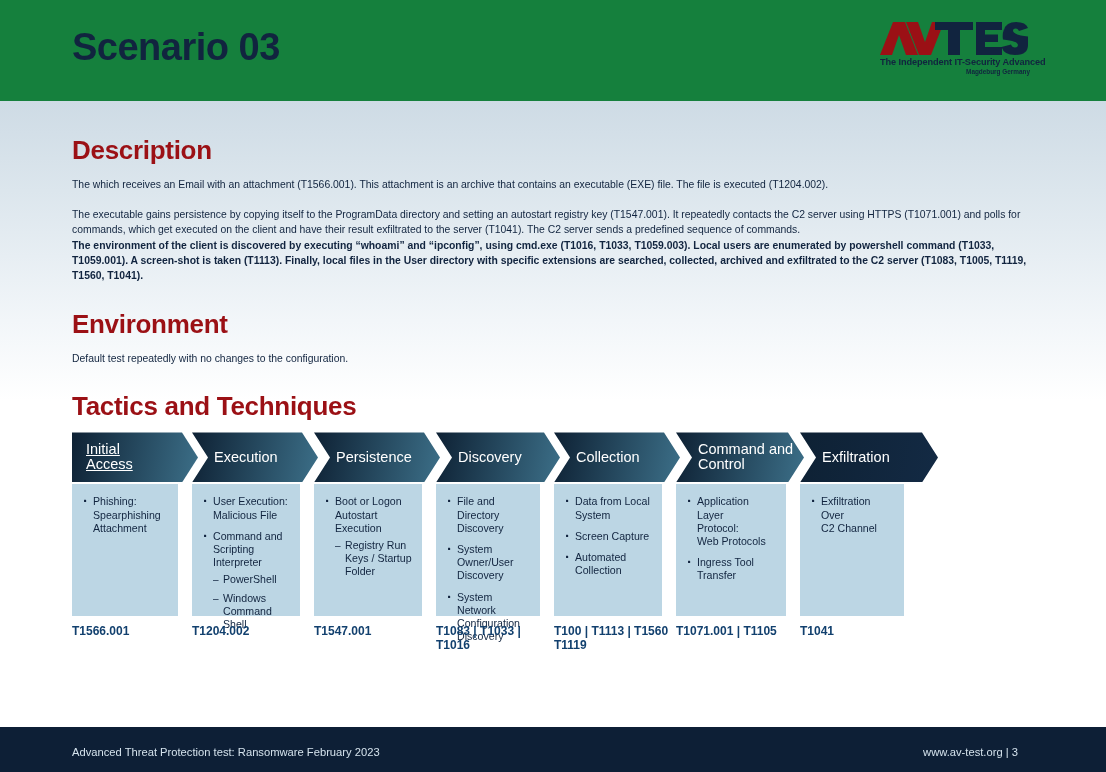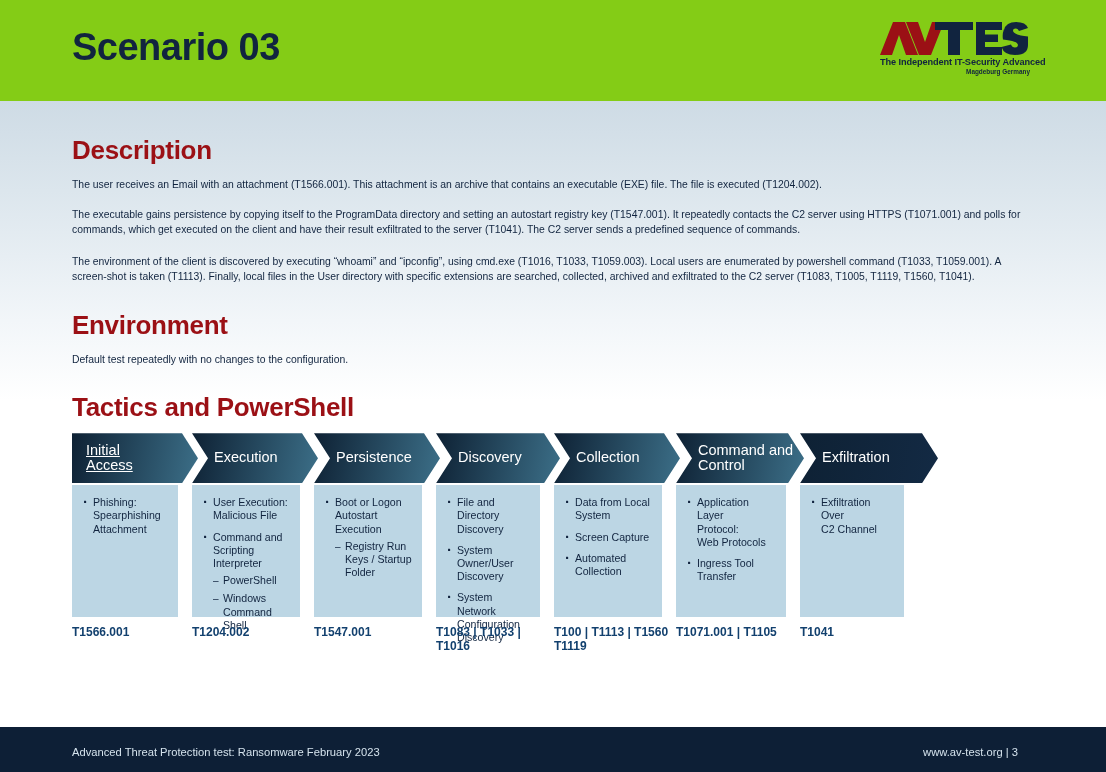--- a/index.html
+++ b/index.html
@@ -7,21 +7,21 @@
     width: 1106px; height: 772px;
     font-family: "Liberation Sans", sans-serif;
     background: #ffffff;
     overflow: hidden;
   }
   .page { position: relative; width: 1106px; height: 772px; background: #ffffff; }
 
   
   .topband {
     position: absolute; left: 0; top: 0; width: 1106px; height: 101px;
-    background: #84cc16;
+    background: #15803d;
   }
   .scenario-title {
     position: absolute; left: 72px; top: 26px;
     font-size: 38px; font-weight: bold; letter-spacing: -0.5px;
     color: #11243f;
   }
   
   .logo { position: absolute; right: 76px; top: 22px; width: 150px; height: 56px; }
   .logo-mark { position: relative; width: 150px; height: 34px; }
   .logo svg { display:block; }
@@ -43,21 +43,21 @@
   .inner { position: absolute; left: 72px; top: 0; width: 962px; }
 
   h2.section {
     color: #9b1015; font-size: 26px; font-weight: bold;
     letter-spacing: -0.3px; line-height: 1;
   }
   .para {
     color: #11243f; font-size: 10.4px; line-height: 15.2px;
     max-width: 960px;
   }
-  .para + .para { margin-top: 16px; }
+  .para + .para { margin-top: 0; font-weight: bold; }
 
   
   .chevrons { position: relative; height: 50px; }
   .chev {
     position: absolute; top: 0; height: 50px;
     display: flex; align-items: center;
     color: #ffffff; font-size: 14.5px; line-height: 15.5px;
     padding-left: 14px;
   }
   .chev span { position: relative; z-index: 2; }
@@ -141,30 +141,30 @@
       <div class="logo-tag">The Independent IT-Security Advanced</div>
       <div class="logo-sub">Magdeburg Germany</div>
     </div>
   </div>
 
   <div class="content">
     <div class="inner">
 
       <h2 class="section" style="margin-top:36px;">Description</h2>
       <div style="height:14px"></div>
-      <div class="para">The user receives an Email with an attachment (T1566.001). This attachment is an archive that contains an executable (EXE) file. The file is executed (T1204.002).</div>
+      <div class="para">The which receives an Email with an attachment (T1566.001). This attachment is an archive that contains an executable (EXE) file. The file is executed (T1204.002).</div>
       <div style="height:15px"></div>
       <div class="para">The executable gains persistence by copying itself to the ProgramData directory and setting an autostart registry key (T1547.001). It repeatedly contacts the C2 server using HTTPS (T1071.001) and polls for commands, which get executed on the client and have their result exfiltrated to the server (T1041). The C2 server sends a predefined sequence of commands.</div>
       <div class="para">The environment of the client is discovered by executing “whoami” and “ipconfig”, using cmd.exe (T1016, T1033, T1059.003). Local users are enumerated by powershell command (T1033, T1059.001). A screen-shot is taken (T1113). Finally, local files in the User directory with specific extensions are searched, collected, archived and exfiltrated to the C2 server (T1083, T1005, T1119, T1560, T1041).</div>
 
       <h2 class="section" style="margin-top:28px;">Environment</h2>
       <div style="height:14px"></div>
       <div class="para">Default test repeatedly with no changes to the configuration.</div>
 
-      <h2 class="section" style="margin-top:27px;">Tactics and PowerShell</h2>
+      <h2 class="section" style="margin-top:27px;">Tactics and Techniques</h2>
       <div style="height:13px"></div>
 
       <div class="chevrons" id="chevron-row">
           <div class="chev" style="left: 0px; width: 126px; background: linear-gradient(100deg, rgb(14, 33, 52) 0%, rgb(60, 111, 136) 100%); clip-path: polygon(0px 0px, calc(100% - 16px) 0px, 100% 50%, calc(100% - 16px) 100%, 0px 100%); text-decoration: underline;">
             <span style="padding-left: 0px;">Initial<br>Access</span>
           </div>
           <div class="chev" style="left: 120px; width: 126px; background: linear-gradient(100deg, rgb(14, 33, 52) 0%, rgb(60, 111, 136) 100%); clip-path: polygon(0px 0px, calc(100% - 16px) 0px, 100% 50%, calc(100% - 16px) 100%, 0px 100%, 16px 50%);">
             <span style="padding-left: 8px;">Execution</span>
           </div>
           <div class="chev" style="left: 242px; width: 126px; background: linear-gradient(100deg, rgb(14, 33, 52) 0%, rgb(60, 111, 136) 100%); clip-path: polygon(0px 0px, calc(100% - 16px) 0px, 100% 50%, calc(100% - 16px) 100%, 0px 100%, 16px 50%);">

